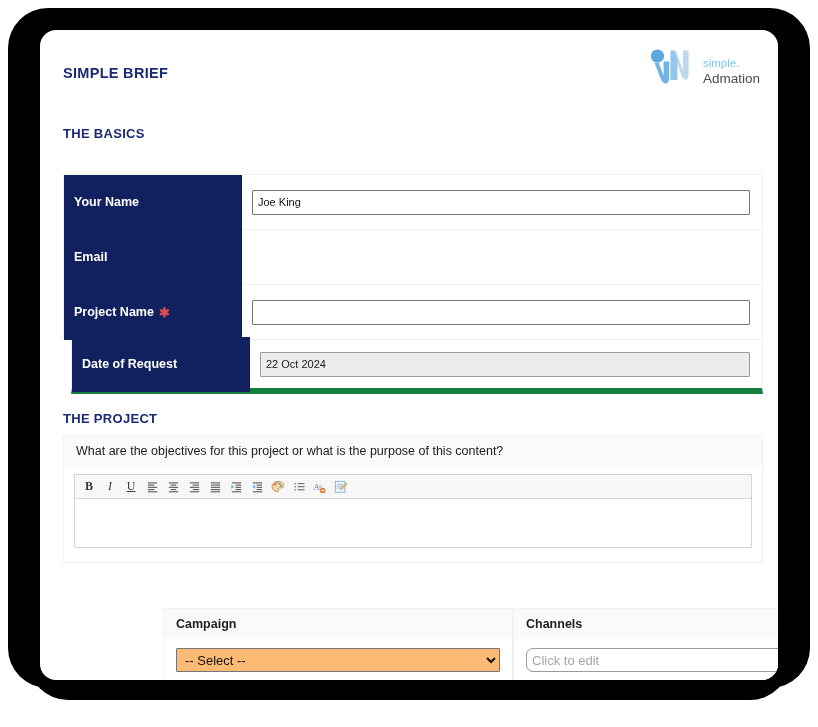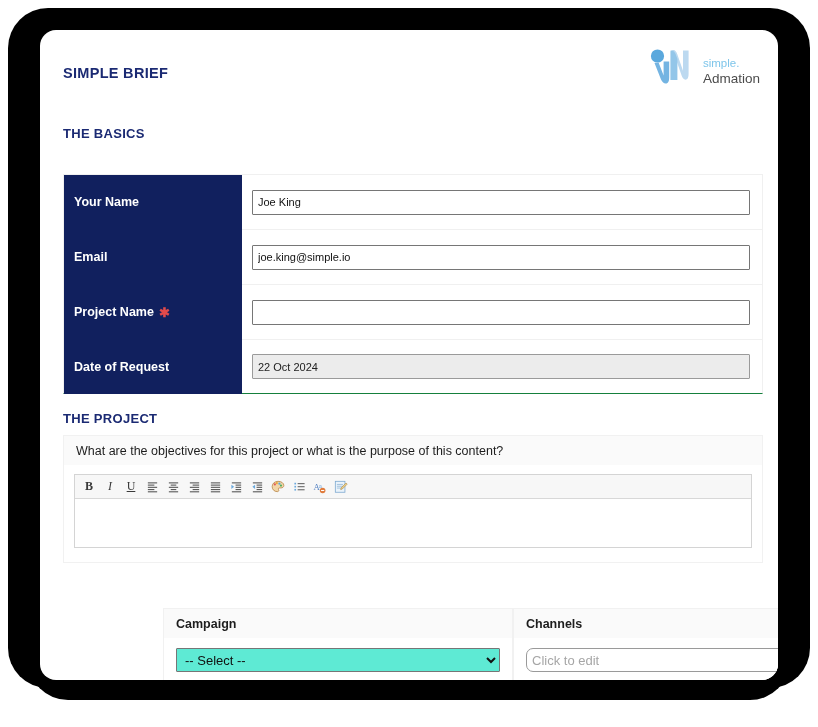--- a/index.html
+++ b/index.html
@@ -72,21 +72,21 @@
   
   #basics { position: absolute; left: 23px; top: 144px; width: 700px; }
   .frow {
     border: 1px solid #f0f0f0;
     border-bottom: none;
     display: flex;
     align-items: center;
     height: 55px;
     background: #fff;
   }
-  .frow:last-child { border-bottom: 1px solid #15803d; }
+  .frow:last-child { border-bottom: 6px solid #15803d; margin-left: 8px; }
   .frow .lbl {
     width: 178px; height: 55px;
     background: #11205e;
     color: #ffffff;
     font-size: 12.5px;
     font-weight: bold;
     display: flex; align-items: center;
     padding-left: 10px;
     flex: 0 0 178px;
   }
@@ -163,21 +163,21 @@
     height: 60px;
   }
   .cc-col.right .cc-body { border-left: none; }
   .cc-body select {
     width: 100%; height: 24px;
     border: 1px solid #767676;
     border-radius: 1px;
     font-family: "Liberation Sans", sans-serif;
     font-size: 13px;
     color: #111;
-    background: #5eead4;
+    background: #fdba74;
     padding: 0 4px;
   }
   .cc-body input[type=text] {
     width: 100%; height: 24px;
     border: 1px solid #9a9a9a;
     border-radius: 7px;
     padding: 0 5px;
     font-family: "Liberation Sans", sans-serif;
     font-size: 13px;
     color: #111;
@@ -215,21 +215,20 @@
       <div class="frow">
         <div class="lbl">
           <span>Your Name</span>
         </div>
         <div class="fld"><input type="text" value="Joe King" style=""></div>
       </div>
       <div class="frow">
         <div class="lbl">
           <span>Email</span>
         </div>
-        <div class="fld"><input type="text" value="joe.king@simple.io" style=""></div>
       </div>
       <div class="frow">
         <div class="lbl">
           <span>Project Name</span>
           <span class="req-star">✱</span>
         </div>
         <div class="fld"><input type="text" value="" style=""></div>
       </div>
       <div class="frow">
         <div class="lbl">

